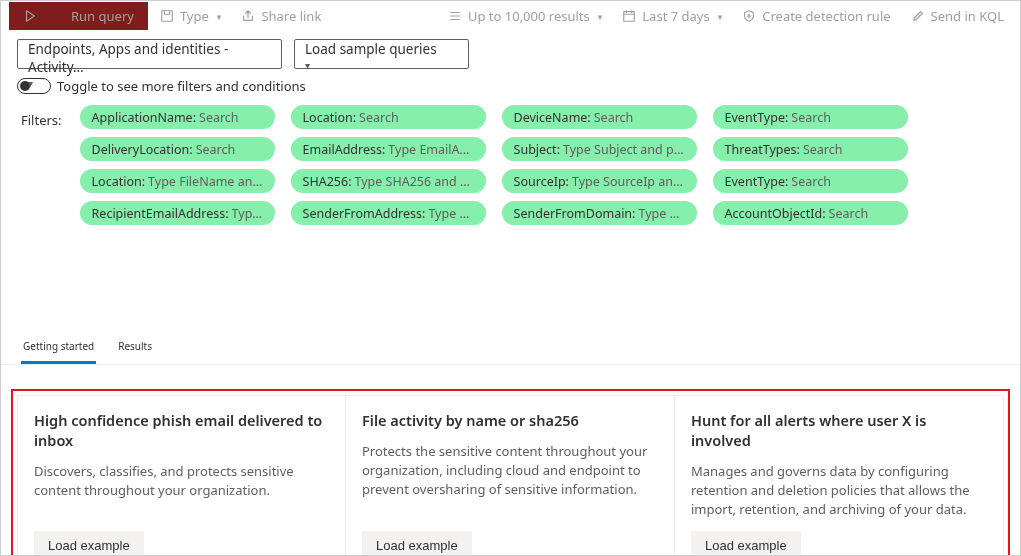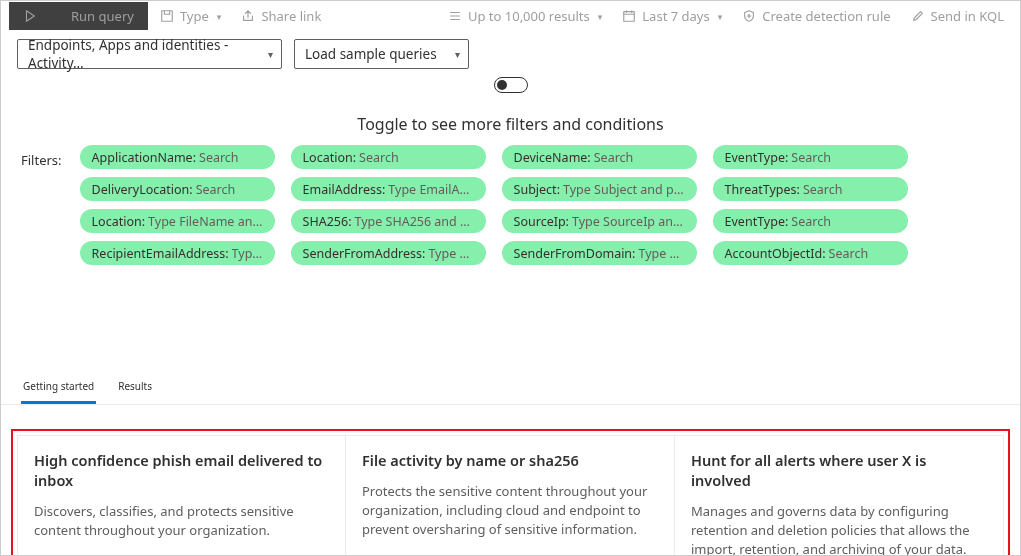--- a/index.html
+++ b/index.html
@@ -28,56 +28,56 @@
     display: inline-flex;
     align-items: center;
     gap: 6px;
     height: 28px;
     padding: 0 8px;
     color: #a19f9d;
     font-size: 13px;
     cursor: pointer;
   }
   .tb-btn.run {
-    background: #404040;
+    background: #7f1d1d;
     padding: 0 14px;
     color: #a19f9d;
     gap: 34px;
   }
   .tb-btn .chev { font-size: 9px; margin-left: 2px; color: #a19f9d;}
   .tb-spacer { flex: 1; }
   svg.ic { width: 14px; height: 14px; display: block; }
   svg.ic path, svg.ic line, svg.ic polyline, svg.ic rect, svg.ic circle {
     stroke: #a19f9d; stroke-width: 1.3; fill: none; stroke-linecap: round; stroke-linejoin: round;
   }
 
   .row-selects {
     display: flex;
     gap: 12px;
     padding: 8px 16px 4px;
   }
   .select {
-    display: flex; align-items: center; justify-content: space-between;
+    display: flex; justify-content: space-between;
     border: 1px solid #605e5c;
     height: 30px;
     border-radius: 2px;
     padding: 0 8px 0 10px;
     font-size: 13.5px;
     color: #323130;
     cursor: pointer;
+    flex-direction: column;
   }
   .select.scope { width: 265px; }
   .select.sample { width: 175px; }
   .select .chev { color: #605e5c; font-size: 10px; }
 
   .toggle-row {
-    display: flex; align-items: center; gap: 20px;
+    display: flex; align-items: center; gap: 6px;
     padding: 4px 16px 6px;
-    font-size: 16px;
-    flex-direction: column;
+    font-size: 13px;
   }
   .toggle {
     width: 34px; height: 16px; border: 1px solid #323130;
     border-radius: 10px; position: relative; cursor: pointer;
   }
   .toggle::after {
     content: ""; position: absolute; left: 2px; top: 2px;
     width: 10px; height: 10px; background: #323130; border-radius: 50%;
   }
 

